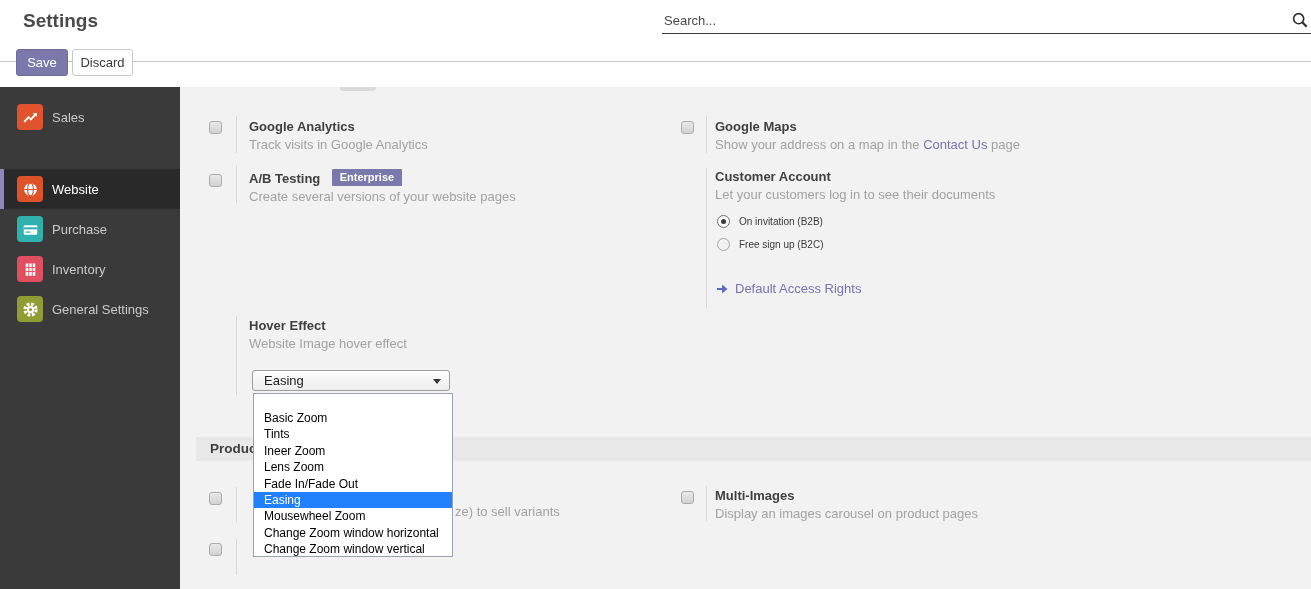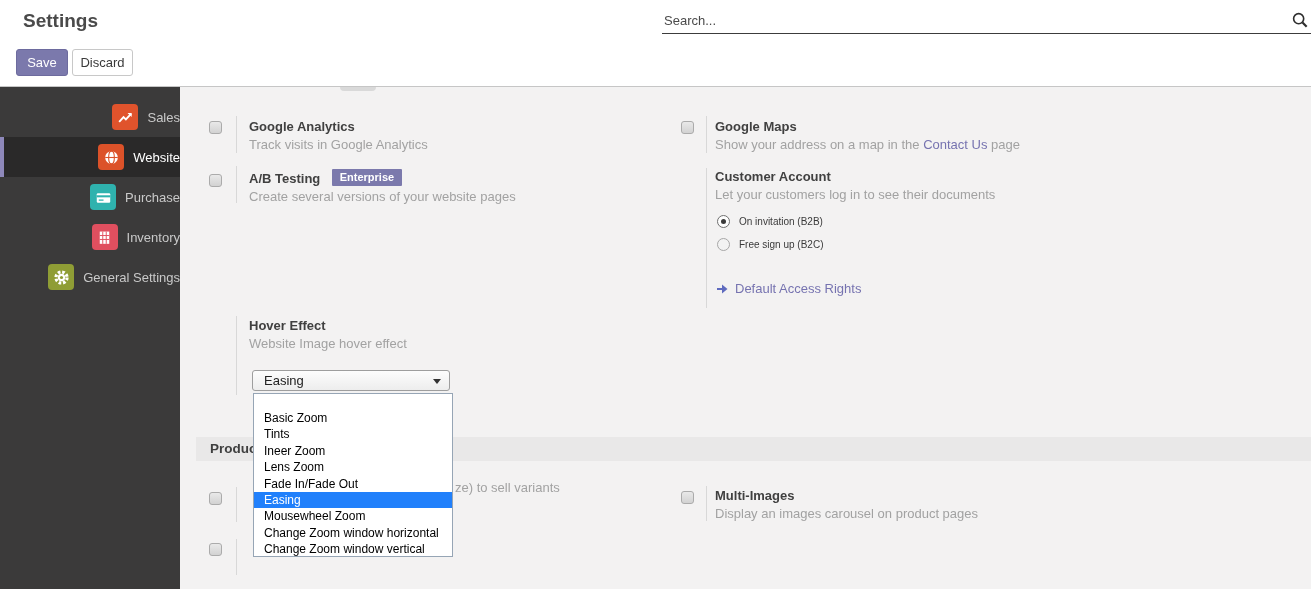--- a/index.html
+++ b/index.html
@@ -1,43 +1,43 @@
 <!DOCTYPE html>
 <html><head>
 <meta charset="utf-8">
 <style>
   * { margin:0; padding:0; box-sizing:border-box; }
   html,body { background:#e9e9e9; }
   body { font-family:"Liberation Sans","DejaVu Sans",sans-serif; }
   .page { position:relative; width:1311px; height:589px; background:#fff; overflow:hidden; }
 
   
-  .header { position:absolute; left:0; top:0; width:1311px; height:87px; background:#fff;
+  .header { position:absolute; left:0; top:0; width:1311px; height:62px; background:#fff;
             border-bottom:1px solid #c6c6c6; }
   .page-title { position:absolute; left:23px; top:10px; font-size:19px; font-weight:bold; color:#4a4a4a; }
   .btn { position:absolute; top:49px; height:27px; font-size:13px; border-radius:3px;
          display:inline-flex; align-items:center; justify-content:center; cursor:pointer; }
   .btn-save { left:16px; width:52px; background:#7b79ac; border:1px solid #6d6b9e; color:#fff; }
   .btn-discard { left:72px; width:61px; background:#fff; border:1px solid #c8c8c8; color:#3a3a3a; }
   .search-wrap { position:absolute; left:662px; top:6px; width:649px; height:28px;
                  border-bottom:1px solid #3c3c3c; }
   .search-input { position:absolute; left:2px; top:3px; width:610px; height:22px; border:none;
                   outline:none; font-size:13px; color:#4a4a4a; background:transparent;
                   font-family:"Liberation Sans","DejaVu Sans",sans-serif; }
   .search-input::placeholder { color:#4a4a4a; opacity:1; }
   .search-icon { position:absolute; right:2px; top:5px; width:18px; height:18px; cursor:pointer; }
 
   
   .sidebar { position:absolute; left:0; top:87px; width:180px; height:502px; background:#3b3a3a;
              padding-top:10px; }
-  .side-item { position:relative; height:40px; display:flex; align-items:center; cursor:pointer;justify-content:flex-end; }
+  .side-item { position:relative; height:40px; display:flex; align-items:center; cursor:pointer; }
   .side-item .app-icon { width:26px; height:26px; margin-left:17px; border-radius:4px;
              display:flex; align-items:center; justify-content:center; flex:0 0 26px; }
   .side-item .side-label { margin-left:9px; font-size:13px; color:#c9c9c9; }
-  .side-item.active { background:#2a2929; }
+  .side-item.active { background:#2a2929;margin-top:32px; }
   .side-item.active .side-label { color:#fff; }
   .side-item.active::before { content:""; position:absolute; left:0; top:0; width:4px; height:40px;
              background:#8e88ba; }
 
   
   .content { position:absolute; left:180px; top:87px; width:1131px; height:502px; background:#f3f2f2; }
   .abs { position:absolute; }
   .t { font-size:13px; font-weight:bold; color:#404040; line-height:15px; white-space:nowrap; }
   .s { font-size:13px; color:#a2a2a2; line-height:15px; white-space:nowrap; }
   .chk { width:13px; height:13px; border:1px solid #ababab; border-radius:3px;
@@ -200,21 +200,21 @@
       <span class="sel-text">Easing</span>
       <span class="caret-down"></span>
     </div>
 
     <div class="section-band">
       <div class="section-title">Products</div>
     </div>
 
     <div class="abs chk" style="left:29px;top:405px"></div>
     <div class="abs vline" style="left:56px;top:400px;height:35px"></div>
-    <div class="abs s" style="left:275px;top:393px">ze) to sell variants</div>
+    <div class="abs s" style="left:275px;top:417px">ze) to sell variants</div>
 
     <div class="abs chk" style="left:29px;top:456px"></div>
     <div class="abs vline" style="left:56px;top:452px;height:36px"></div>
 
     <div class="abs chk" style="left:501px;top:404px"></div>
     <div class="abs vline" style="left:526px;top:399px;height:35px"></div>
     <div class="abs t" style="left:535px;top:401px">Multi-Images</div>
     <div class="abs s" style="left:535px;top:419px">Display an images carousel on product pages</div>
 
     <div class="dropdown">

